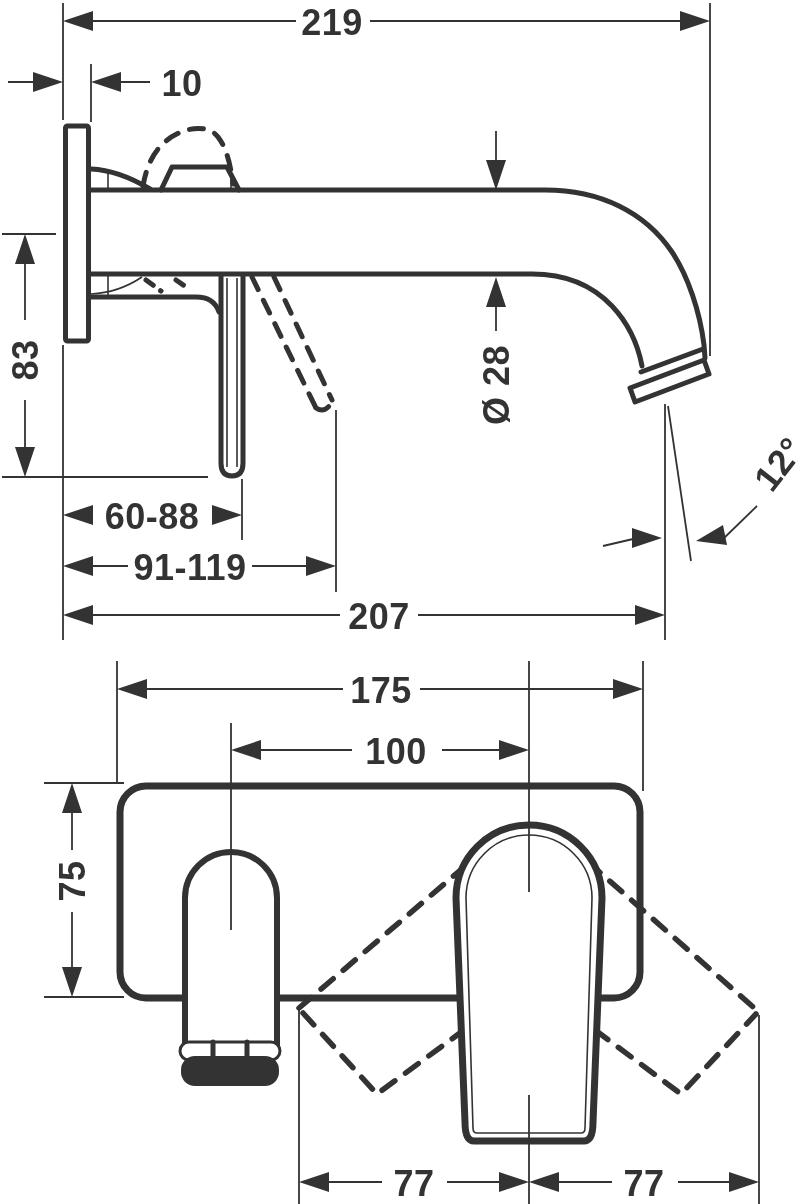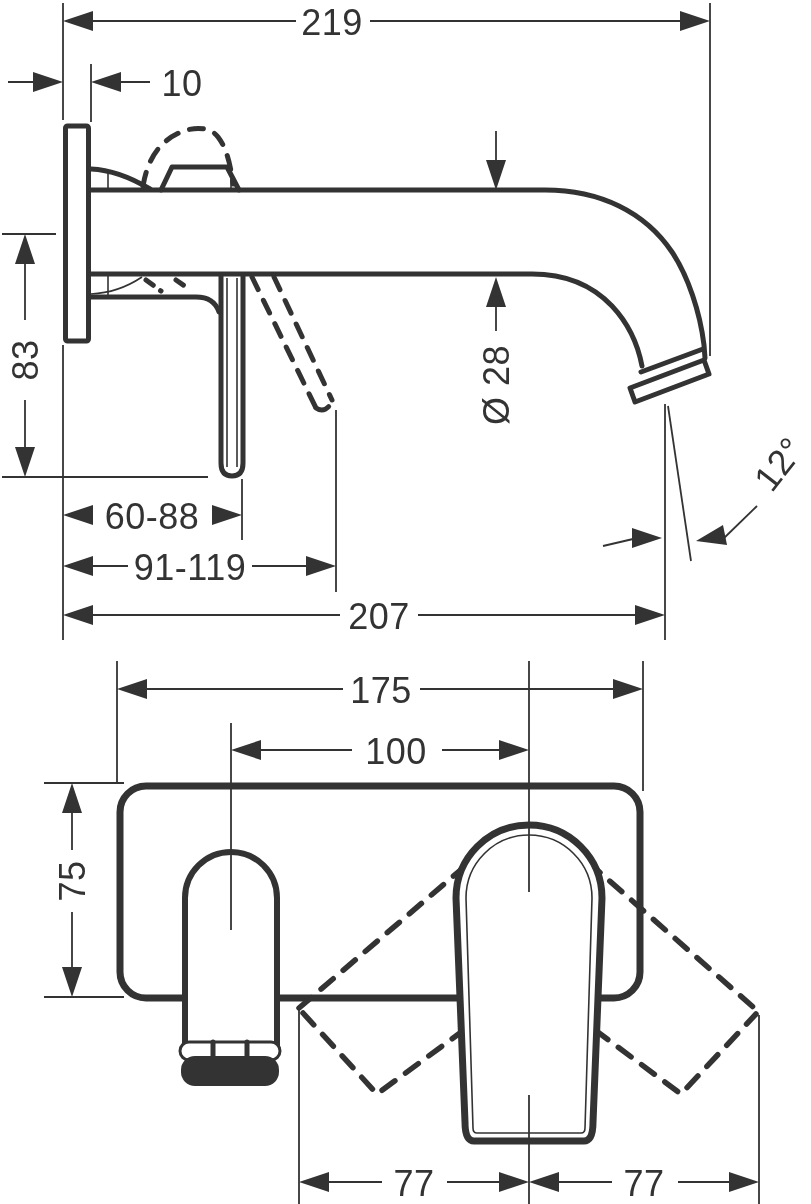--- a/index.html
+++ b/index.html
@@ -1,17 +1,17 @@
 <!DOCTYPE html>
 <html><head>
 <meta charset="utf-8">
 <style>
   html,body{margin:0;padding:0;background:#ffffff;}
   .stage{position:relative;width:811px;height:1204px;background:#fff;overflow:hidden;
-         font-family:"Liberation Sans", sans-serif;}
+         font-family:"Liberation Sans", sans-serif;font-weight:bold;}
   svg{position:absolute;left:0;top:0;}
   .ln   {fill:none;stroke:#333333;stroke-width:1.8;}
   .thick{fill:none;stroke:#333333;stroke-width:5;stroke-linecap:round;stroke-linejoin:round;}
   .thin {fill:none;stroke:#333333;stroke-width:1.6;}
   .dash {fill:none;stroke:#333333;stroke-width:5;stroke-linecap:round;
          stroke-dasharray:14 12;}
   .dashF{fill:none;stroke:#333333;stroke-width:5.5;stroke-linecap:round;
          stroke-dasharray:16 13;}
   .arw  {fill:#333333;stroke:none;}
   .whitefill{fill:#ffffff;stroke:#333333;}

